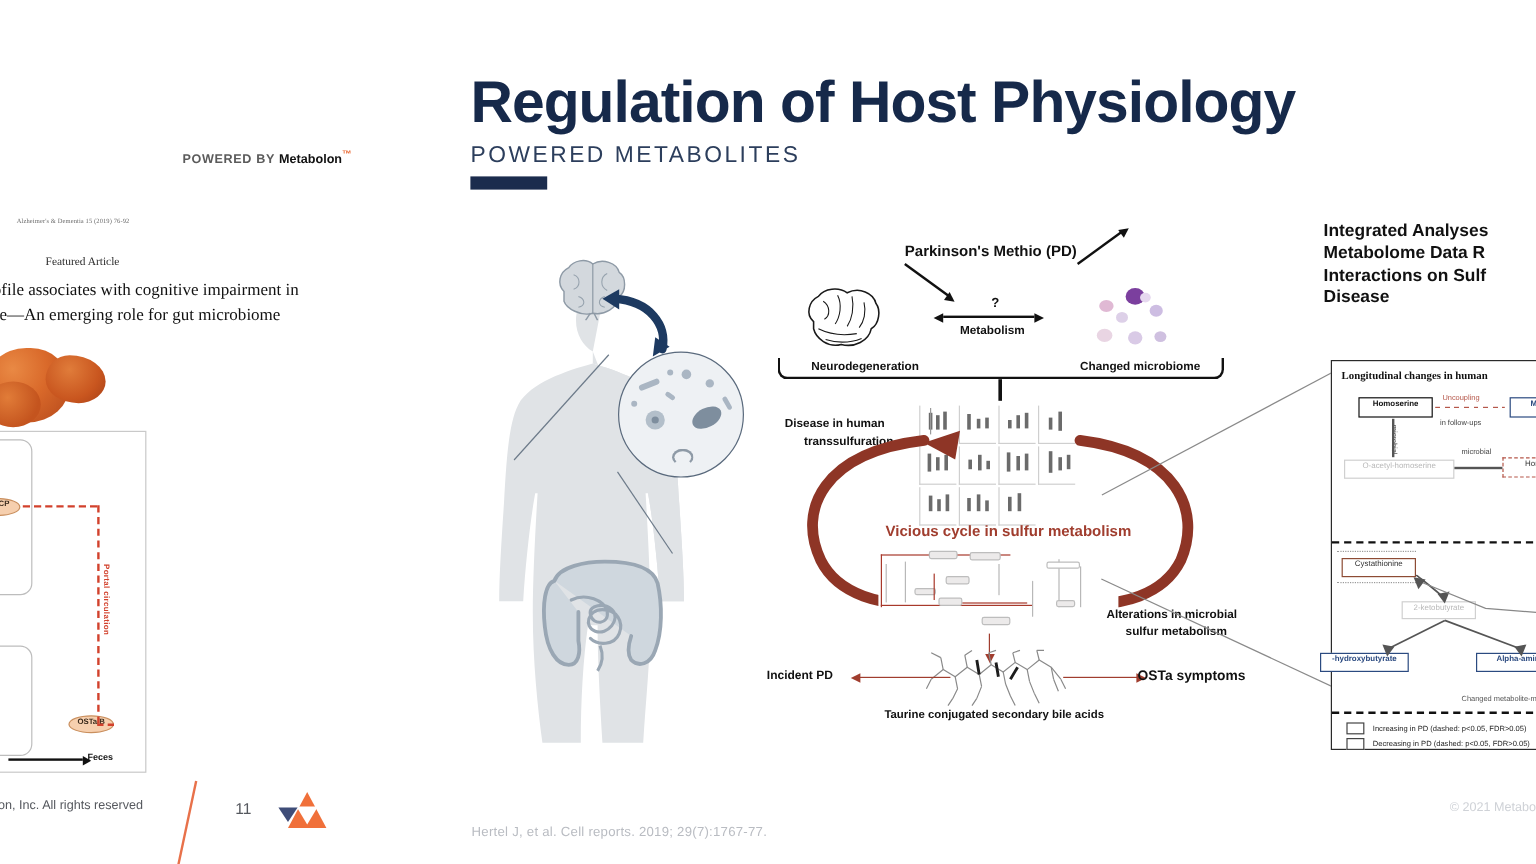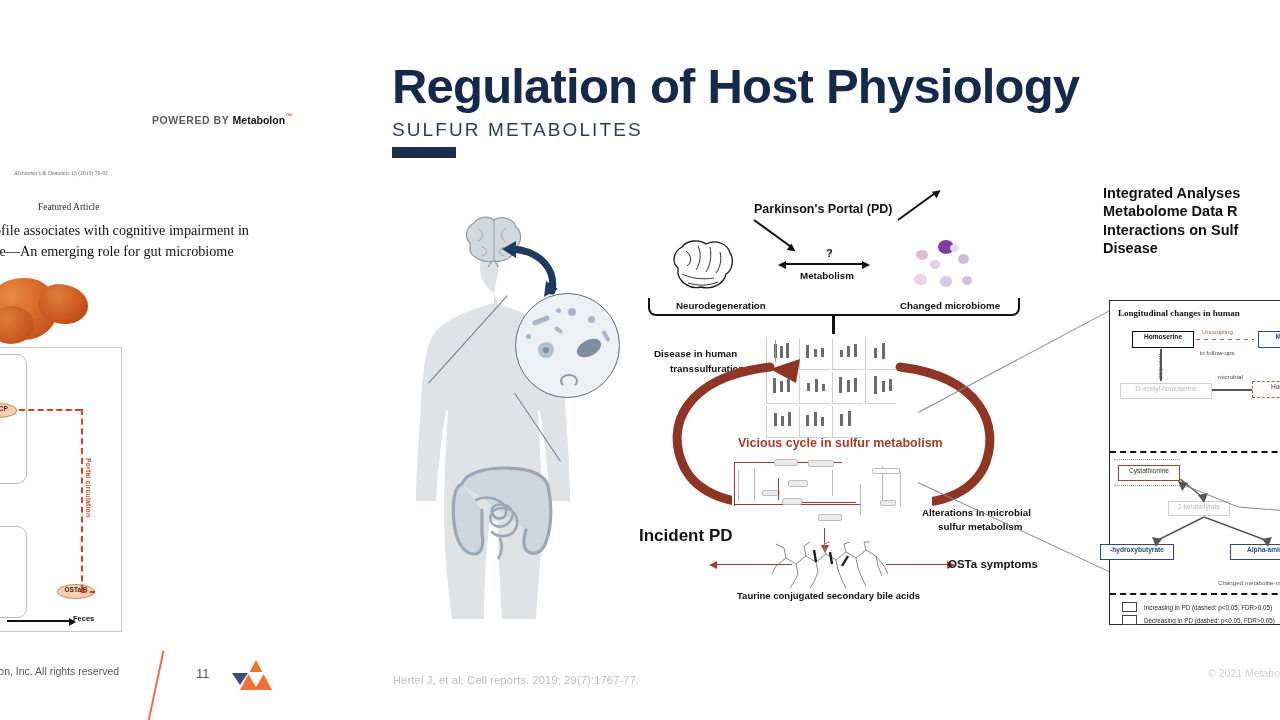--- a/index.html
+++ b/index.html
@@ -4,21 +4,21 @@
 <style>
   * { margin:0; padding:0; box-sizing:border-box; }
   html, body {
     width:1280px; height:720px; overflow:hidden;
     background:#ffffff;
     font-family:"Liberation Sans", sans-serif;
   }
   #stage { position:relative; width:1280px; height:720px; background:#ffffff; }
 
   
-  #left-panel { position:absolute; left:0; top:92px; width:310px; height:560px;text-decoration:underline; }
+  #left-panel { position:absolute; left:0; top:104px; width:310px; height:560px;text-decoration:underline; }
   .powered-by { position:absolute; left:152px; top:20px; font-size:10.5px;
     letter-spacing:.55px; color:#5b5b5b; font-weight:600; white-space:nowrap; }
   .powered-by b { color:#111; font-weight:700; letter-spacing:0; }
   .powered-by sup { color:#e8622a; font-size:8px; }
 
   .ad-masthead { position:absolute; left:212px; top:37px; width:78px;
     text-align:center; font-family:"Liberation Serif", serif; color:#1a1a1a; }
   .ad-masthead .rule { height:2px; background:#2a2a2a; margin:2px 0; }
   .ad-masthead .rule.thin { height:1px; }
   .ad-masthead .l1 { font-size:13.5px; line-height:1.05; }
@@ -137,21 +137,21 @@
     border-left:8px solid #a03d2e; border-top:4px solid transparent;
     border-bottom:4px solid transparent; }
   .red-arrow.left::before { content:""; position:absolute; left:-7px; top:-4px;
     border-right:8px solid #a03d2e; border-top:4px solid transparent;
     border-bottom:4px solid transparent; }
   .red-arrow.v { border-top:none; border-left:1.8px solid #a03d2e; height:auto; }
   .red-arrow.down::after { content:""; position:absolute; left:-4.5px; bottom:-7px;
     border-top:8px solid #a03d2e; border-left:4.5px solid transparent;
     border-right:4.5px solid transparent; }
 
-  .citation { position:absolute; left:393px; top:674px; font-size:11px;
+  .citation { position:absolute; left:393px; top:688px; font-size:11px;
     color:#b9bcc2; letter-spacing:.2px; }
 
   
   #right-panel { position:absolute; left:1085px; top:140px; width:195px; height:500px;
     overflow:hidden; }
   .cr-logo { position:absolute; left:18px; top:10px; font-size:26px; font-weight:700;
     color:#1674b5; letter-spacing:-.9px; white-space:nowrap; }
   .cr-title { position:absolute; left:18px; top:44px; width:230px; font-size:14.5px;
     font-weight:700; color:#111; line-height:1.27; white-space:nowrap; }
   .cr-fig { position:absolute; left:24px; top:160px; width:210px; height:325px;
@@ -268,21 +268,21 @@
       <div class="dashline" style="left:100px; top:61px; height:182px;"></div>
       <div class="dashline h" style="left:100px; top:243px; width:14px;"></div>
       <div class="portal-label" style="left:104px; top:110px;">Portal circulation</div>
 
       <div class="feces-arrow" style="left:26px; top:272px; width:62px;"></div>
       <div class="feces-label" style="left:92px; top:266px;">Feces</div>
     </div>
   </div>
 
   <div class="slide-title">Regulation of Host Physiology</div>
-  <div class="slide-sub">SULFUR METABOLITES</div>
+  <div class="slide-sub">POWERED METABOLITES</div>
   <div class="slide-rule"></div>
 
   <div class="body-fig">
     <svg class="silhouette" viewBox="0 0 205 390">
       <path d="M102 8 C88 8 78 19 78 34 C78 46 84 55 92 60 L92 70 C70 76 40 86 30 104
                C22 119 20 150 18 186 C16 216 14 246 14 268 L34 268
                C36 236 40 200 44 178 L46 178 C44 210 42 250 42 278
                C42 318 46 356 50 386 L82 386 C82 350 84 316 88 288
                L96 288 C96 318 98 352 100 386 L134 386
                C136 352 140 316 140 282 C140 250 138 212 136 178 L138 178
@@ -329,21 +329,21 @@
       <path d="M28 40 C40 34 56 40 58 50 C60 60 46 62 44 52 C42 44 56 42 62 48
                C70 56 58 70 48 66 C38 62 42 48 54 48 C66 48 72 58 68 68
                C64 78 50 78 44 72" stroke="#9aa7b4" stroke-width="2.6" fill="none" stroke-linecap="round"></path>
       <path d="M52 78 C56 88 52 96 50 99" stroke="#9aa7b4" stroke-width="2.6" fill="none"></path>
     </svg>
 
     <div class="cone-line" style="left:48px; top:168px; width:118px; transform:rotate(-48deg);"></div>
     <div class="cone-line" style="left:135px; top:178px; width:82px; transform:rotate(56deg);"></div>
   </div>
 
-  <div class="pd-title">Parkinson's Portal (PD)</div>
+  <div class="pd-title">Parkinson's Methio (PD)</div>
 
   <div class="diag-arrow" style="left:754px; top:219px; width:46px; transform:rotate(36deg);"></div>
   <div class="diag-arrow" style="left:898px; top:219px; width:46px; transform:rotate(-36deg) translateX(-0px);"></div>
 
   <svg class="brain-sketch" viewBox="0 0 68 55">
     <path d="M10 30 C3 24 6 13 14 9 C19 2 31 1 38 6 C48 1 60 6 62 15
              C66 20 65 32 58 36 C56 46 44 52 33 49 C22 52 12 44 10 36 Z" fill="#fff" stroke="#1a1a1a" stroke-width="1.3"></path>
     <path d="M18 13 C24 17 24 25 19 28 M30 8 C34 16 32 26 28 32
              M42 9 C44 18 42 28 38 34 M52 14 C54 22 52 30 48 35
              M14 36 C22 40 34 42 46 40 M20 45 C30 48 40 48 50 44" stroke="#1a1a1a" stroke-width=".9" fill="none"></path>
@@ -477,21 +477,21 @@
       <path d="M6 26 L2 34 M114 26 L118 34 M24 42 L20 48 M44 42 L40 48
                M72 40 L76 48 M92 38 L96 46"></path>
     </g>
     <g stroke="#1d1d1d" stroke-width="2.4" fill="none">
       <path d="M46 22 L44 10 M62 24 L60 12 M72 26 L78 16"></path>
     </g>
   </svg>
 
   <div class="red-arrow left" style="left:716px; top:564px; width:76px;"></div>
   <div class="red-arrow right" style="left:886px; top:564px; width:62px;"></div>
-  <div class="lbl-bold" style="left:639px; top:526px; font-size:17px;">Incident PD</div>
+  <div class="lbl-bold" style="left:639px; top:558px; font-size:10px;">Incident PD</div>
   <div class="lbl-bold" style="left:948px; top:558px; font-size:11.5px;">OSTa symptoms</div>
   <div class="lbl-bold" style="left:737px; top:590px; font-size:9.5px;">Taurine conjugated secondary bile acids</div>
 
   <div class="connector" style="left:918px; top:412px; width:220px; transform:rotate(-28deg);"></div>
   <div class="connector" style="left:918px; top:482px; width:240px; transform:rotate(25deg);"></div>
 
   <div class="citation">Hertel J, et al. Cell reports. 2019; 29(7):1767-77.</div>
 
   <div id="right-panel">
     <div class="cr-title">

